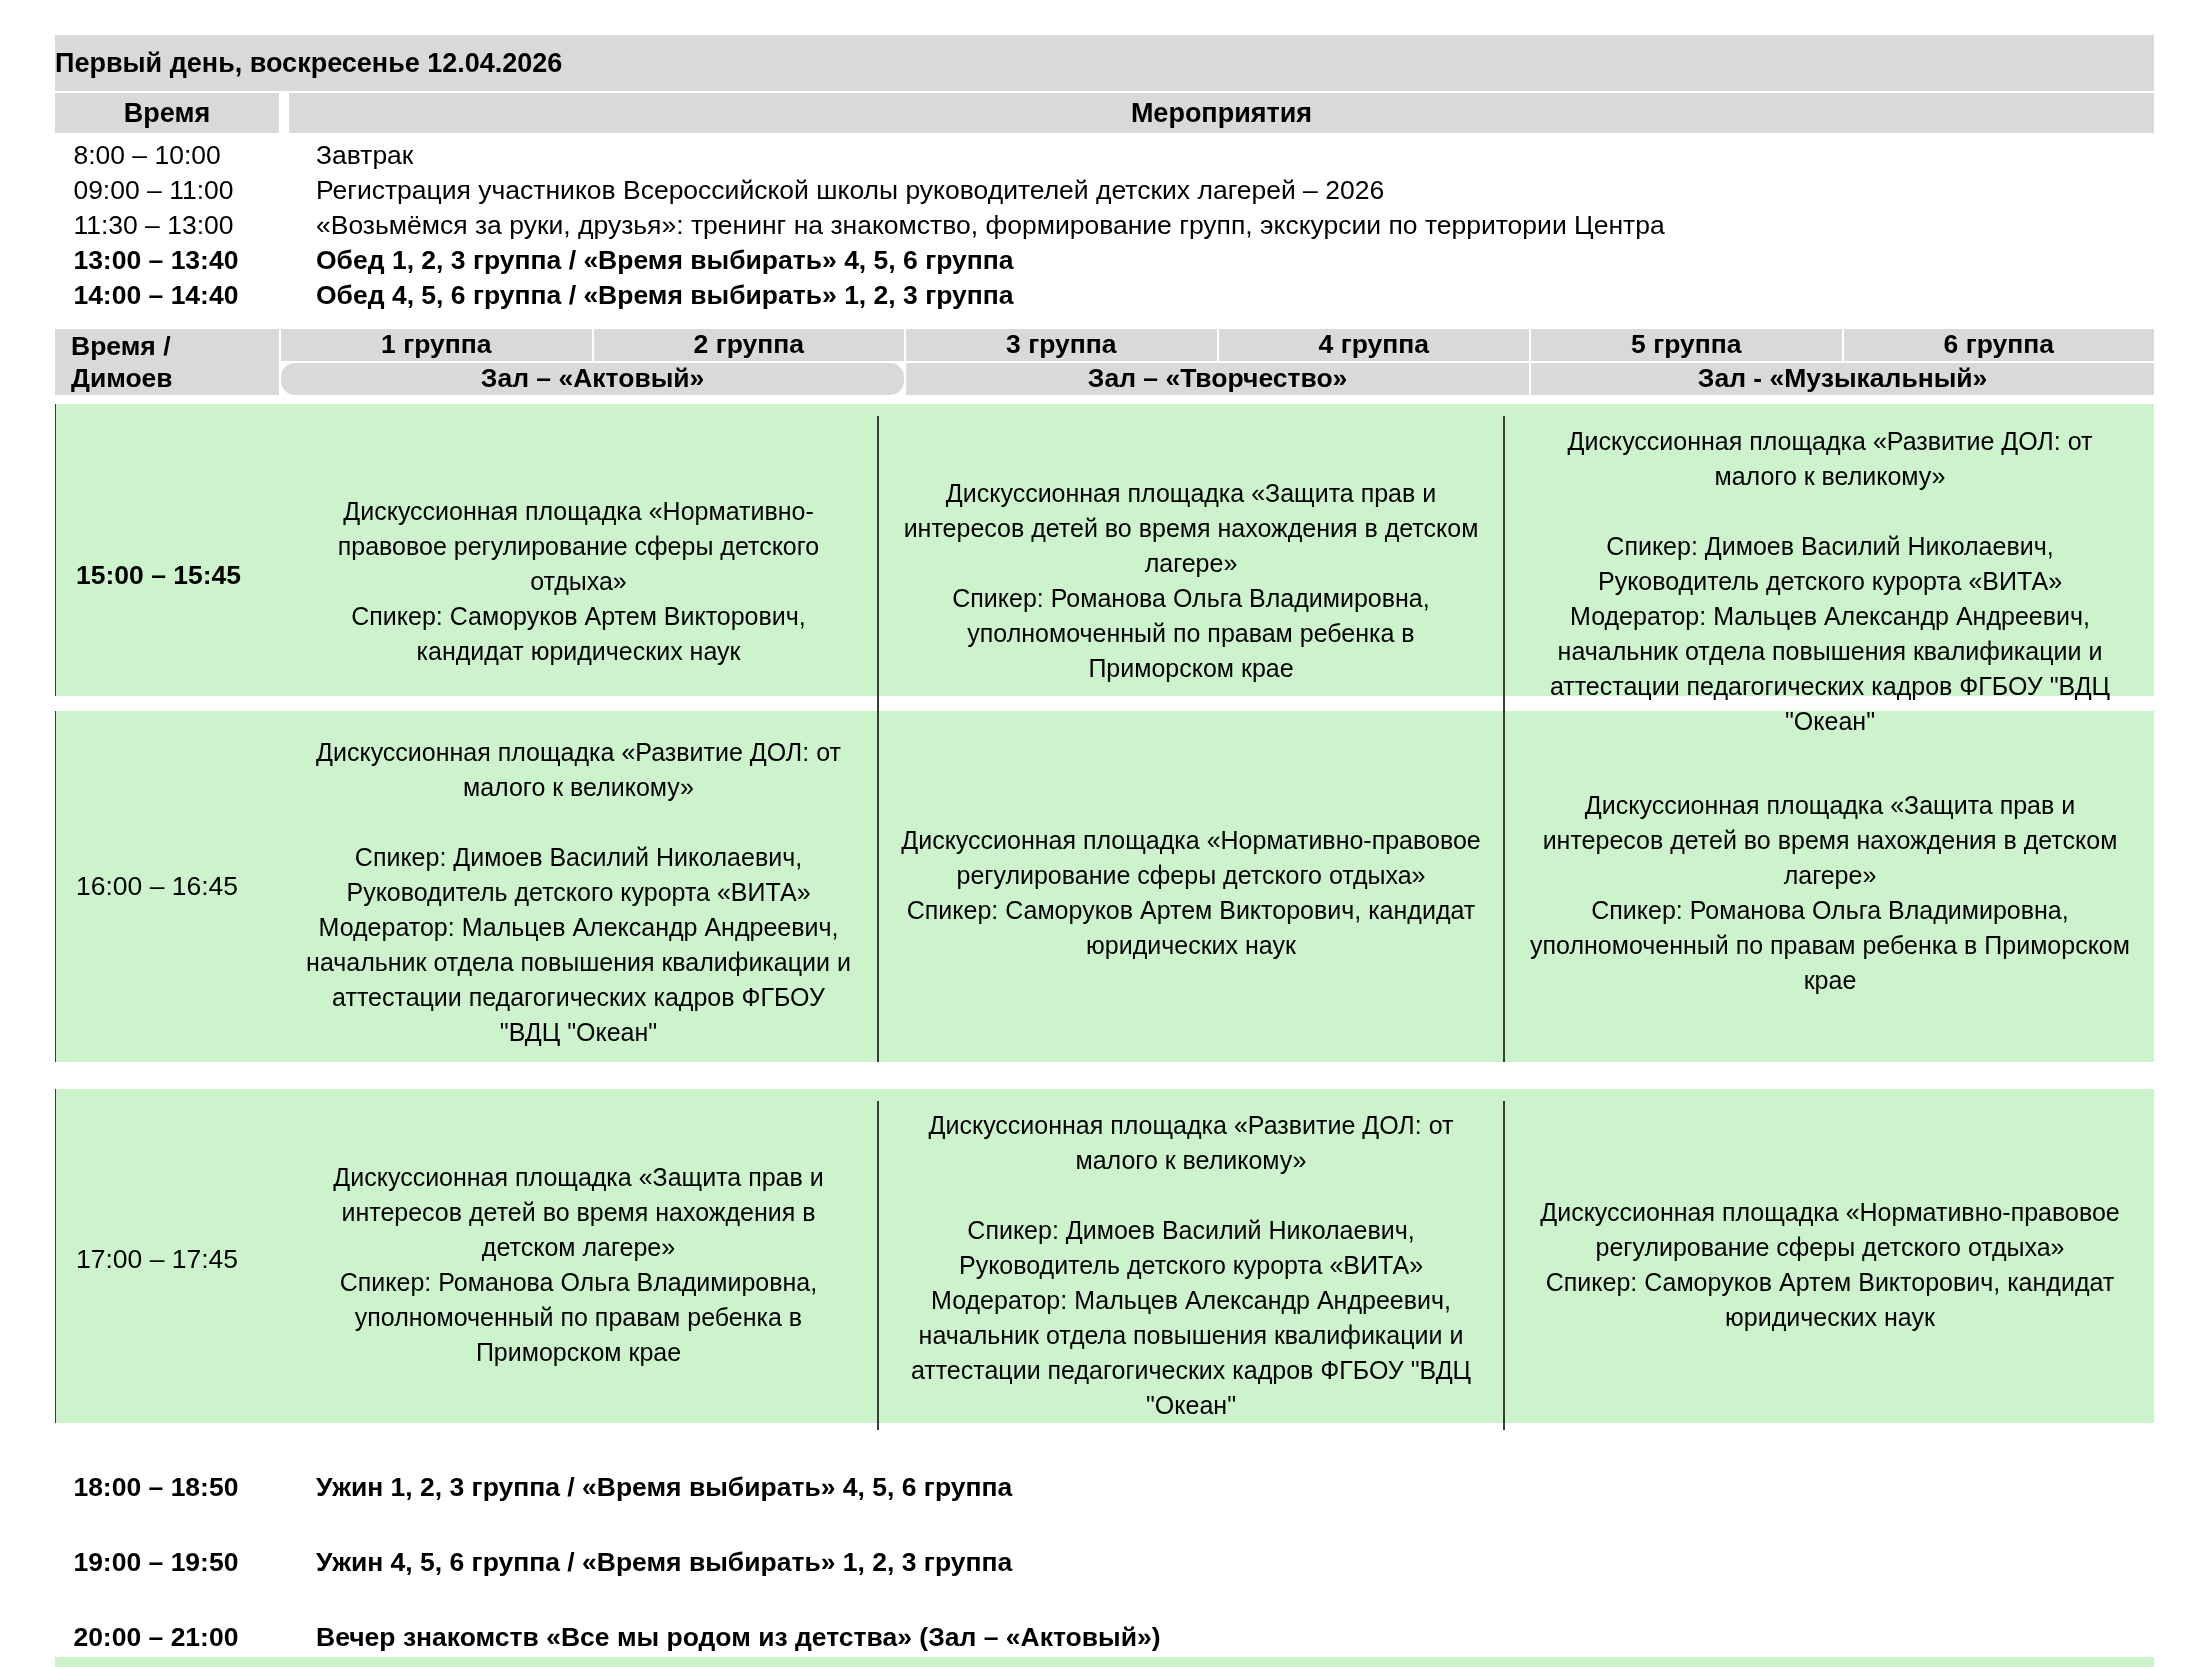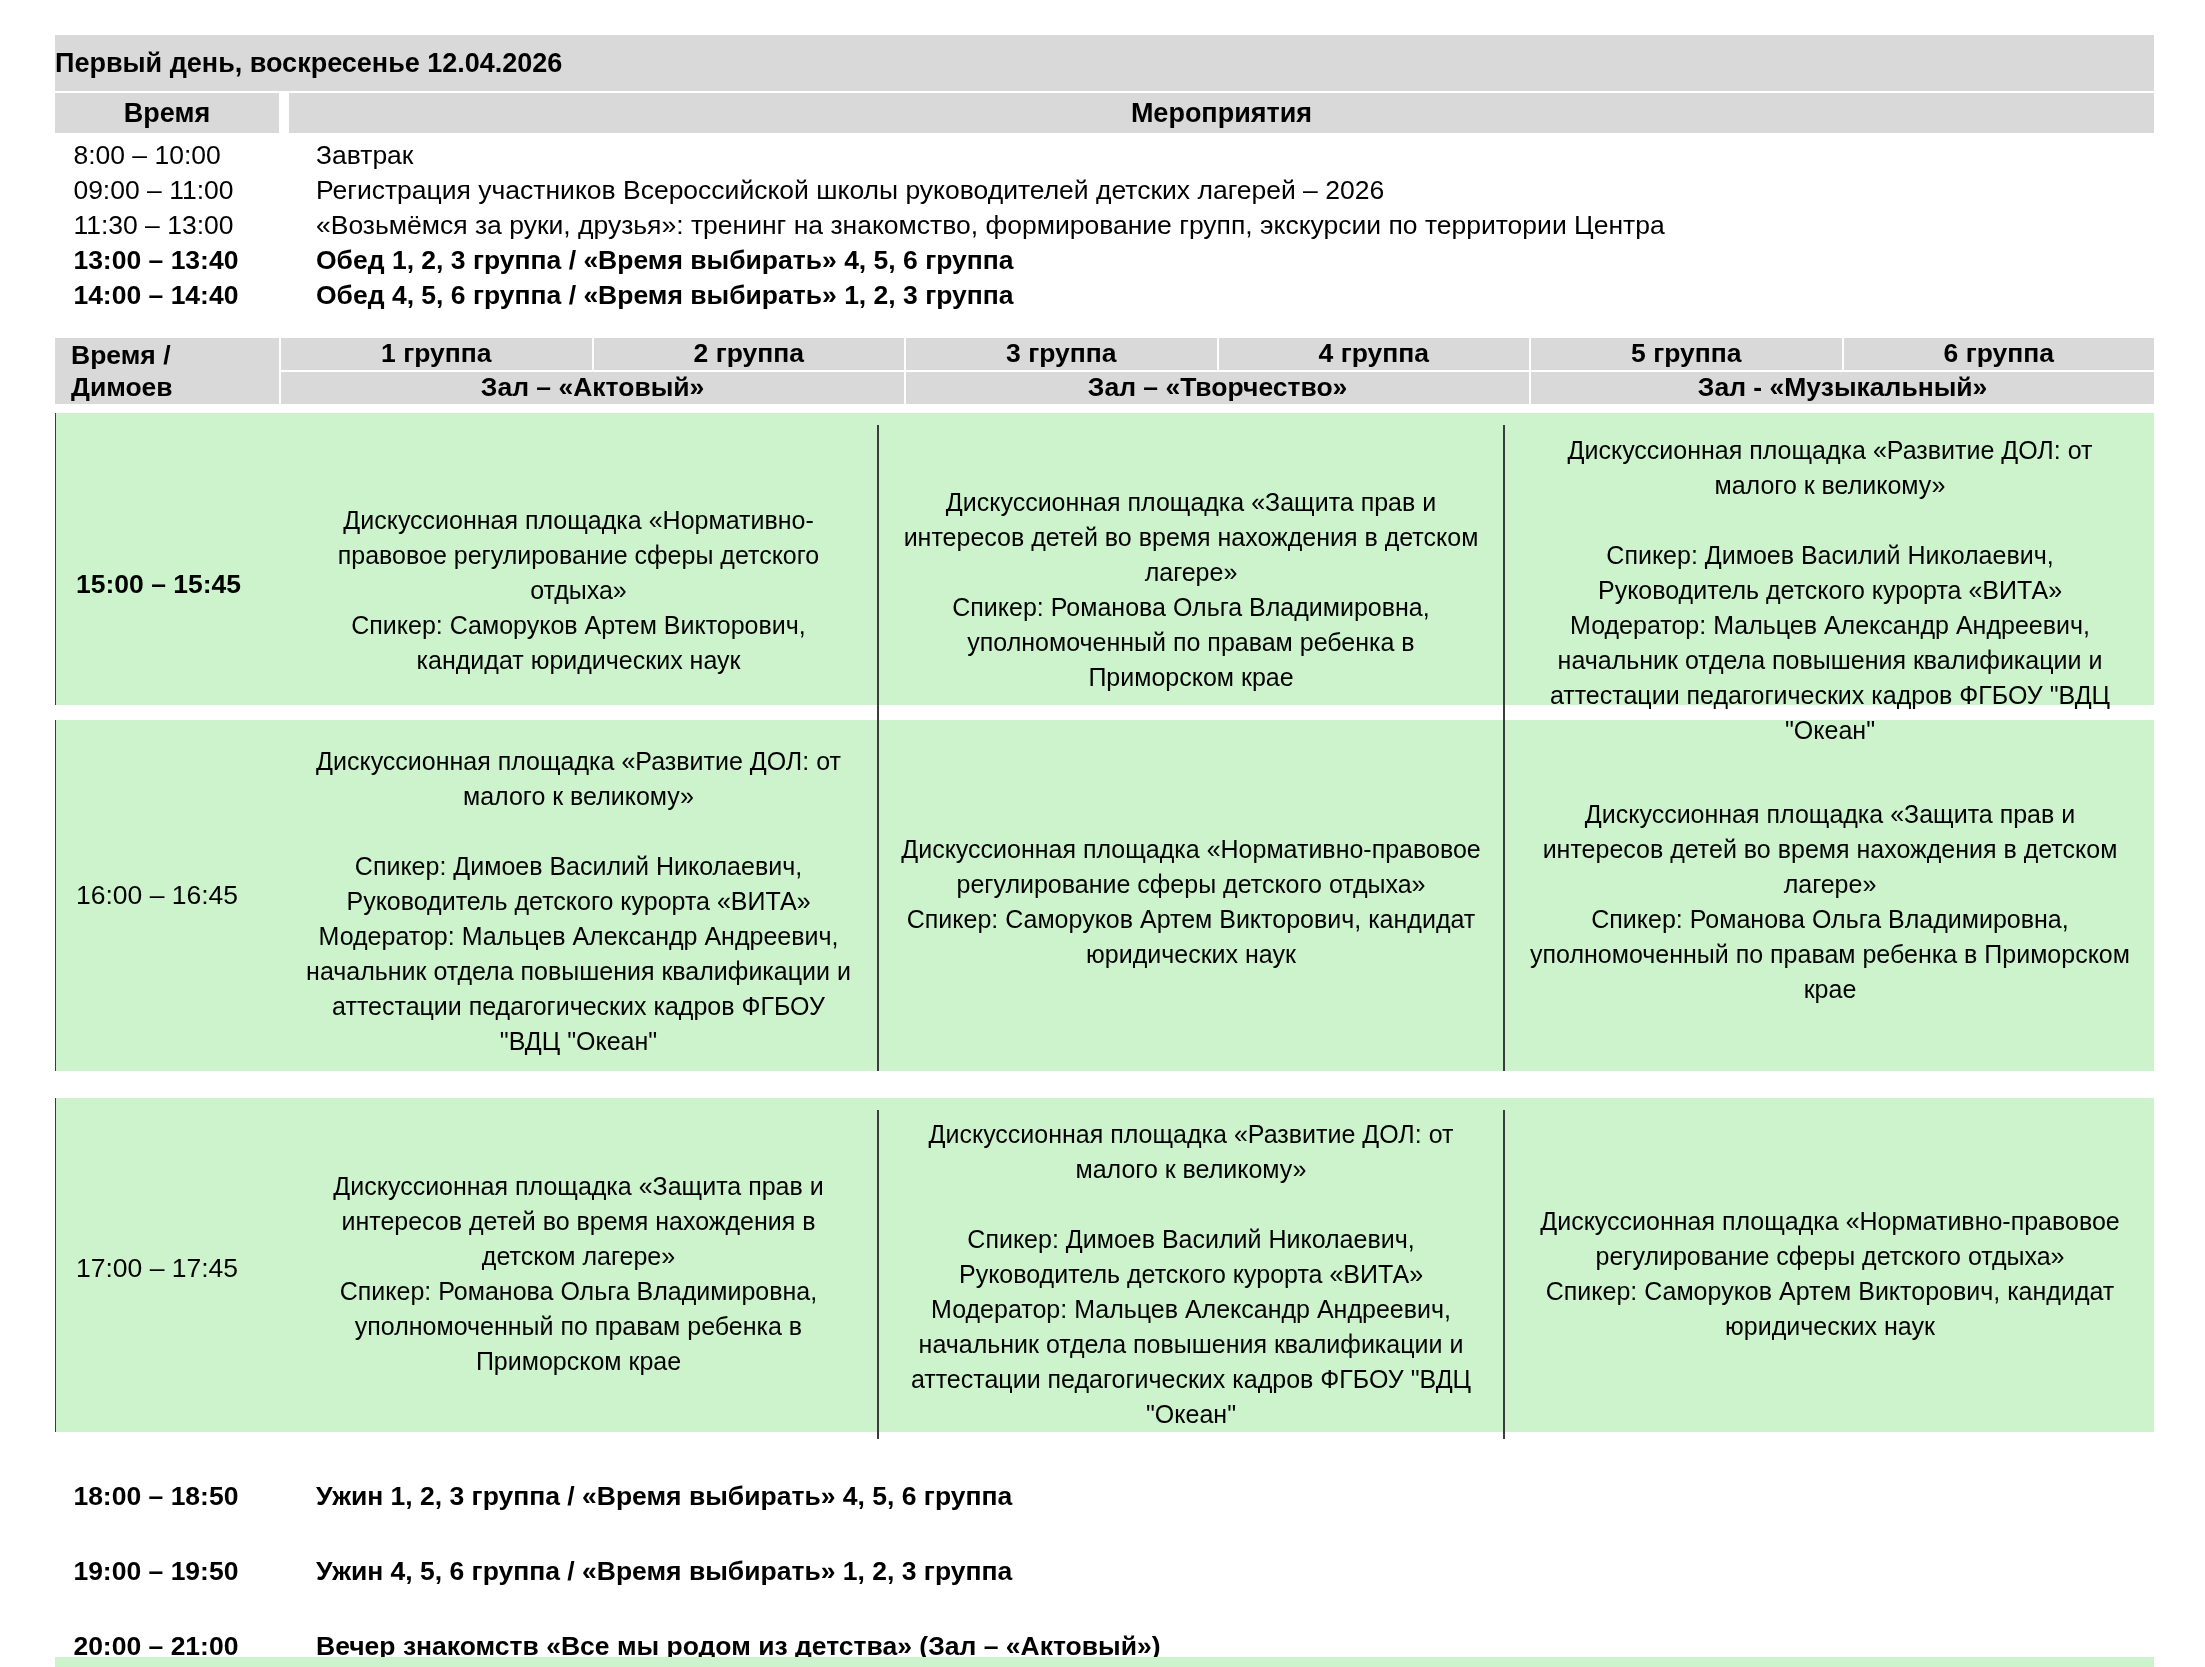--- a/index.html
+++ b/index.html
@@ -46,41 +46,41 @@
     height: 35px;
     align-items: center;
     font-size: 26.5px;
   }
   .srow .t { padding-left: 18.4px; white-space: nowrap; }
   .srow .e { padding-left: 37px; white-space: nowrap; }
   .srow.bold { font-weight: bold; }
 
   
   .sess-header {
-    margin-top: 25px;
+    margin-top: 16px;
     display: grid;
     grid-template-columns: 224px repeat(6, 1fr);
     grid-template-rows: 32px 32px;
     gap: 2.2px;
     width: 2099px;
   }
   .sess-header > div {
     background: #d9d9d9;
     display: flex; align-items: center; justify-content: center;
     font-size: 26.5px; font-weight: bold;
   }
   .sess-header .corner {
     grid-row: 1 / 3;
     flex-direction: column;
     align-items: flex-start;
     justify-content: center;
     padding-left: 16px; box-sizing: border-box;
     line-height: 32px;
   }
-  .hall-1 { grid-column: 2 / 4; }
+  .hall-1 { grid-column: 2 / 4; border-radius: 14px; }
   .hall-2 { grid-column: 4 / 6; }
   .hall-3 { grid-column: 6 / 8; }
 
   
   .grow {
     display: grid;
     grid-template-columns: 224px 597px 626px 652px;
     width: 2099px;
     background: #ccf3cc;
     border-left: 1.5px solid #3c3c3c;

